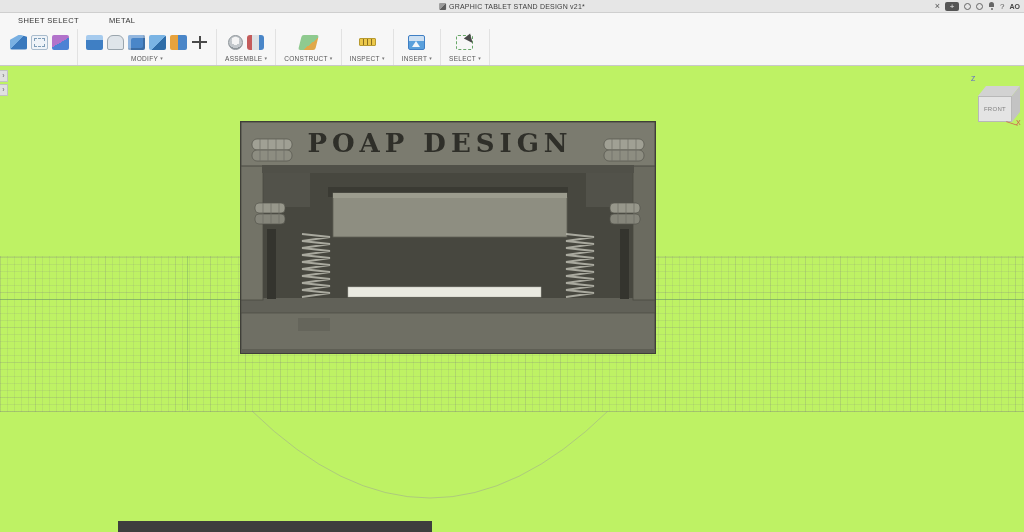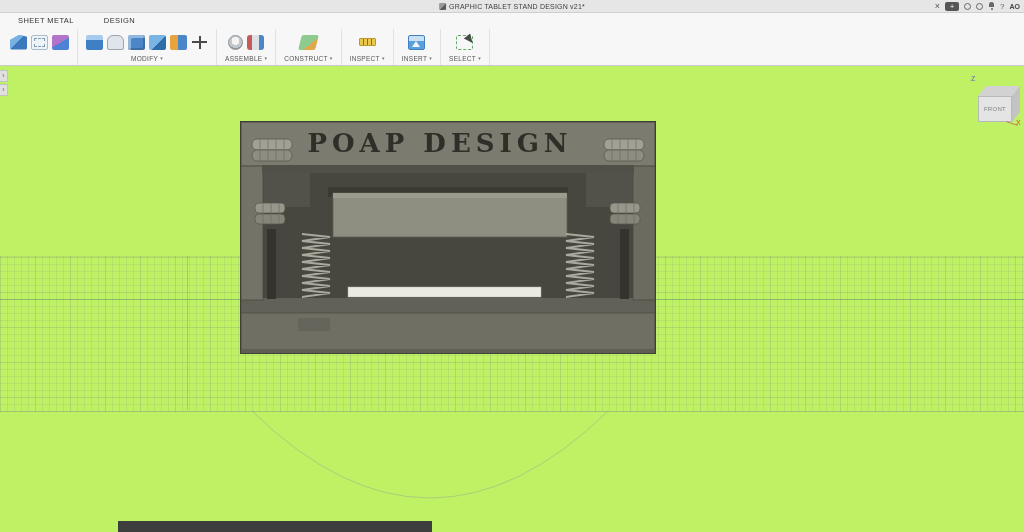--- a/index.html
+++ b/index.html
@@ -123,22 +123,22 @@
     <span class="tb-add">+</span>
     <span class="tb-ring"></span>
     <span class="tb-ring"></span>
     <span class="tb-bell"></span>
     <span class="tb-help">?</span>
     <span class="tb-avatar">AO</span>
   </div>
 </div>
 
 <div class="tabrow">
-  <span class="tab">SHEET METAL</span>
-  <span class="tab">DESIGN</span>
+  <span class="tab">SHEET SELECT</span>
+  <span class="tab">METAL</span>
 </div>
 
 <div class="toolbar">
 
   <div class="tgroup">
     <div class="ticons">
       <span class="icn i-flange"></span>
       <span class="icn i-convert"></span>
       <span class="icn i-newbody"></span>
     </div>

